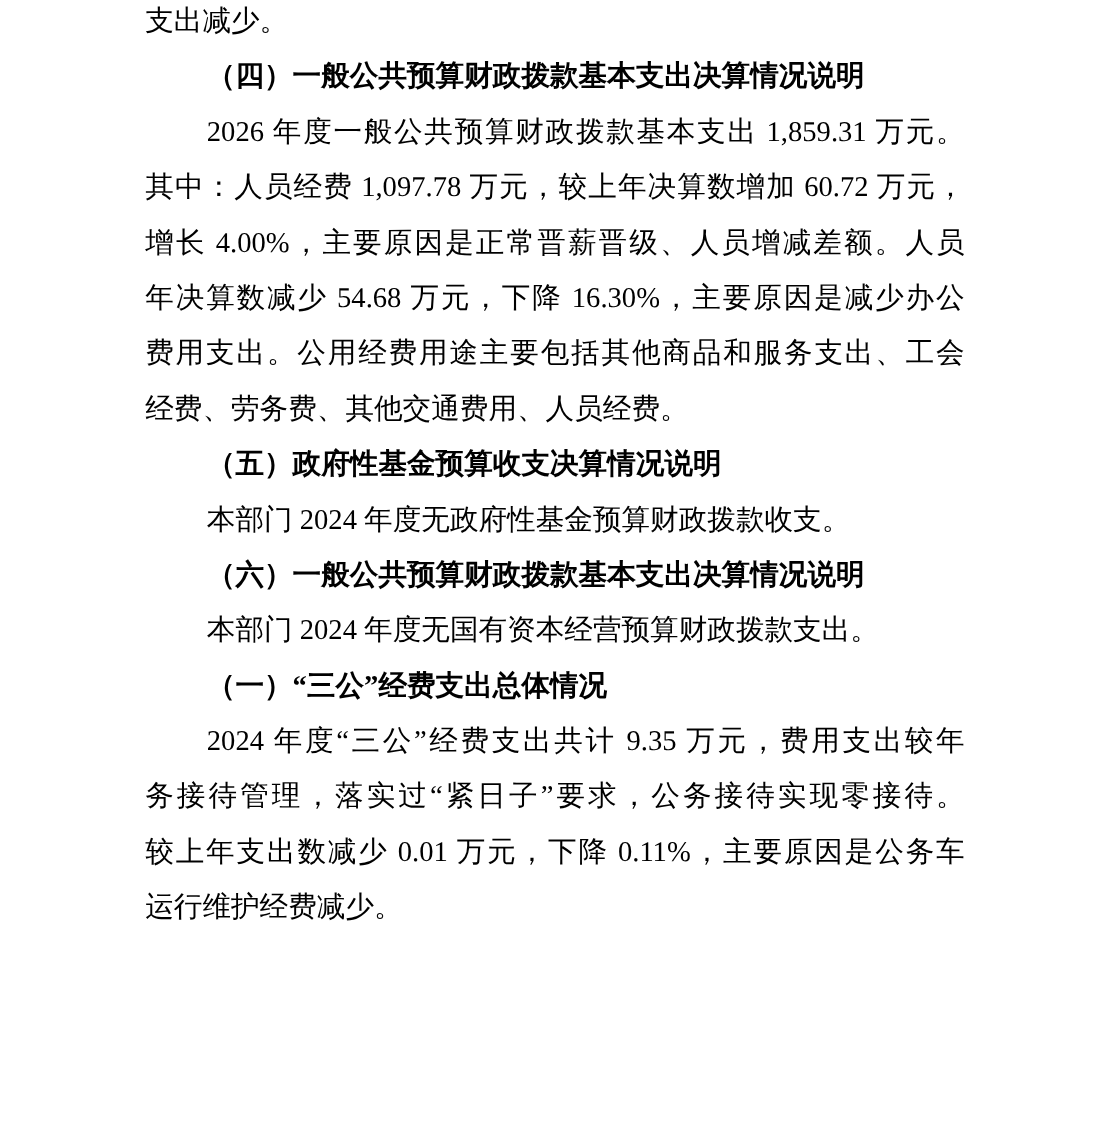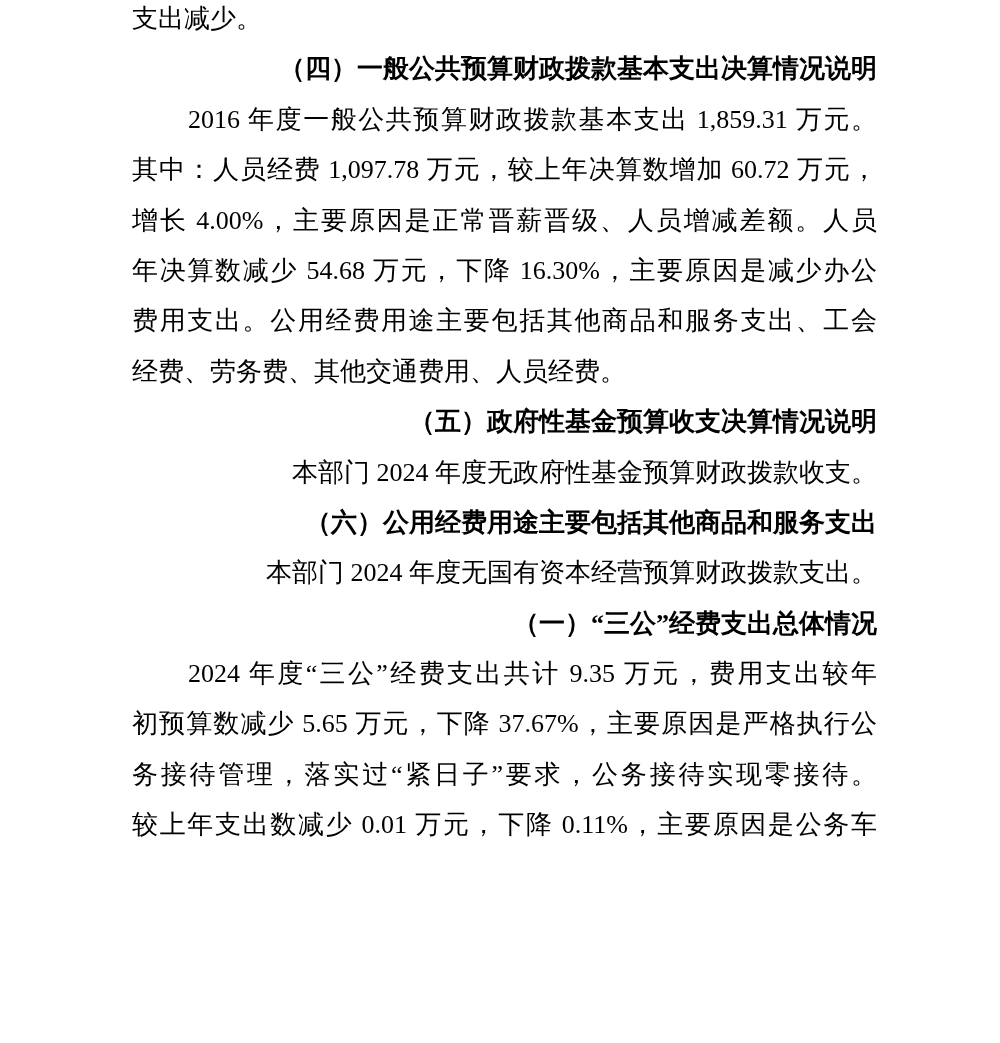--- a/index.html
+++ b/index.html
@@ -30,48 +30,46 @@
   }
   .line.justify {
     white-space: normal;
     text-align: justify;
     text-align-last: justify;
     -moz-text-align-last: justify;
     text-justify: inter-character;
   }
   .line.indent {
     padding-left: 56px;
-    text-align: right;
   }
   .line.heading-kai {
     font-weight: bold;
   }
   .line.heading-hei {
     font-family: "Liberation Sans", sans-serif;
     font-weight: bold;
     letter-spacing: 1px;
   }
 </style>
 </head>
 <body>
 
 <div class="page" style="background: rgb(255, 255, 255);">
   <div class="content" style="color: rgb(0, 0, 0);">
       <div class="line">支出减少。</div>
       <div class="line heading-kai indent">（四）一般公共预算财政拨款基本支出决算情况说明</div>
-      <div class="line indent justify">2016 年度一般公共预算财政拨款基本支出 1,859.31 万元。</div>
+      <div class="line indent justify">2026 年度一般公共预算财政拨款基本支出 1,859.31 万元。</div>
       <div class="line justify">其中：人员经费 1,097.78 万元，较上年决算数增加 60.72 万元，</div>
       <div class="line justify">增长 4.00%，主要原因是正常晋薪晋级、人员增减差额。人员</div>
       <div class="line justify">年决算数减少 54.68 万元，下降 16.30%，主要原因是减少办公</div>
       <div class="line justify">费用支出。公用经费用途主要包括其他商品和服务支出、工会</div>
       <div class="line">经费、劳务费、其他交通费用、人员经费。</div>
       <div class="line heading-kai indent">（五）政府性基金预算收支决算情况说明</div>
       <div class="line indent">本部门 2024 年度无政府性基金预算财政拨款收支。</div>
-      <div class="line heading-kai indent">（六）公用经费用途主要包括其他商品和服务支出</div>
+      <div class="line heading-kai indent">（六）一般公共预算财政拨款基本支出决算情况说明</div>
       <div class="line indent">本部门 2024 年度无国有资本经营预算财政拨款支出。</div>
       <div class="line heading-kai indent">（一）“三公”经费支出总体情况</div>
       <div class="line indent justify">2024 年度“三公”经费支出共计 9.35 万元，费用支出较年</div>
-      <div class="line justify">初预算数减少 5.65 万元，下降 37.67%，主要原因是严格执行公</div>
       <div class="line justify">务接待管理，落实过“紧日子”要求，公务接待实现零接待。</div>
       <div class="line justify">较上年支出数减少 0.01 万元，下降 0.11%，主要原因是公务车</div>
       <div class="line">运行维护经费减少。</div>
     </div>
 </div>
 
 </body></html>

